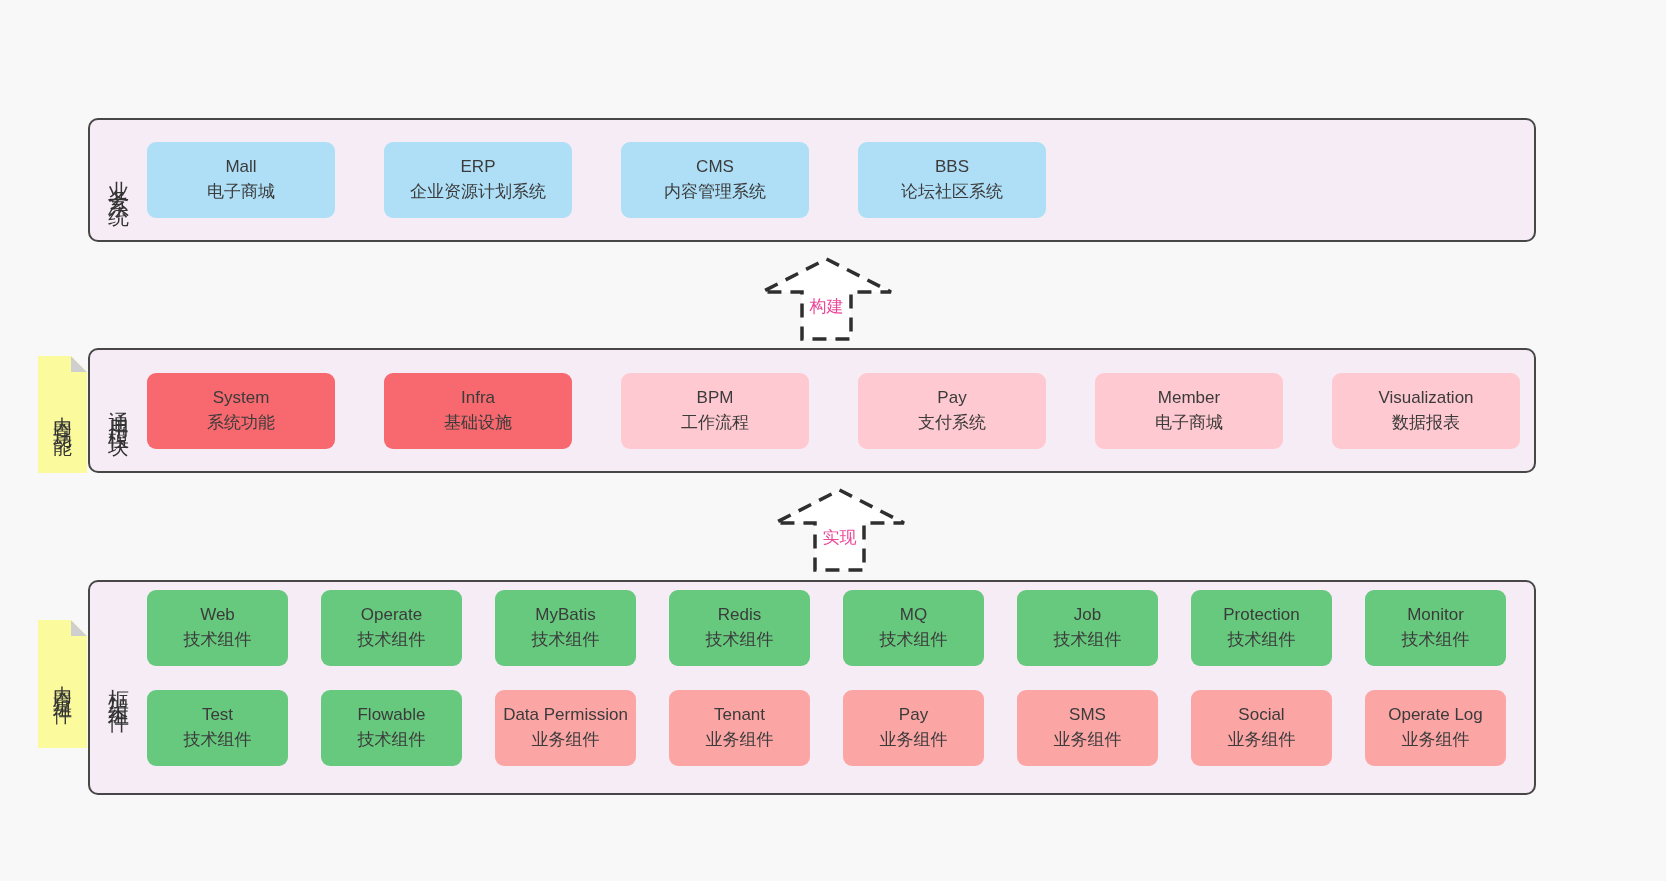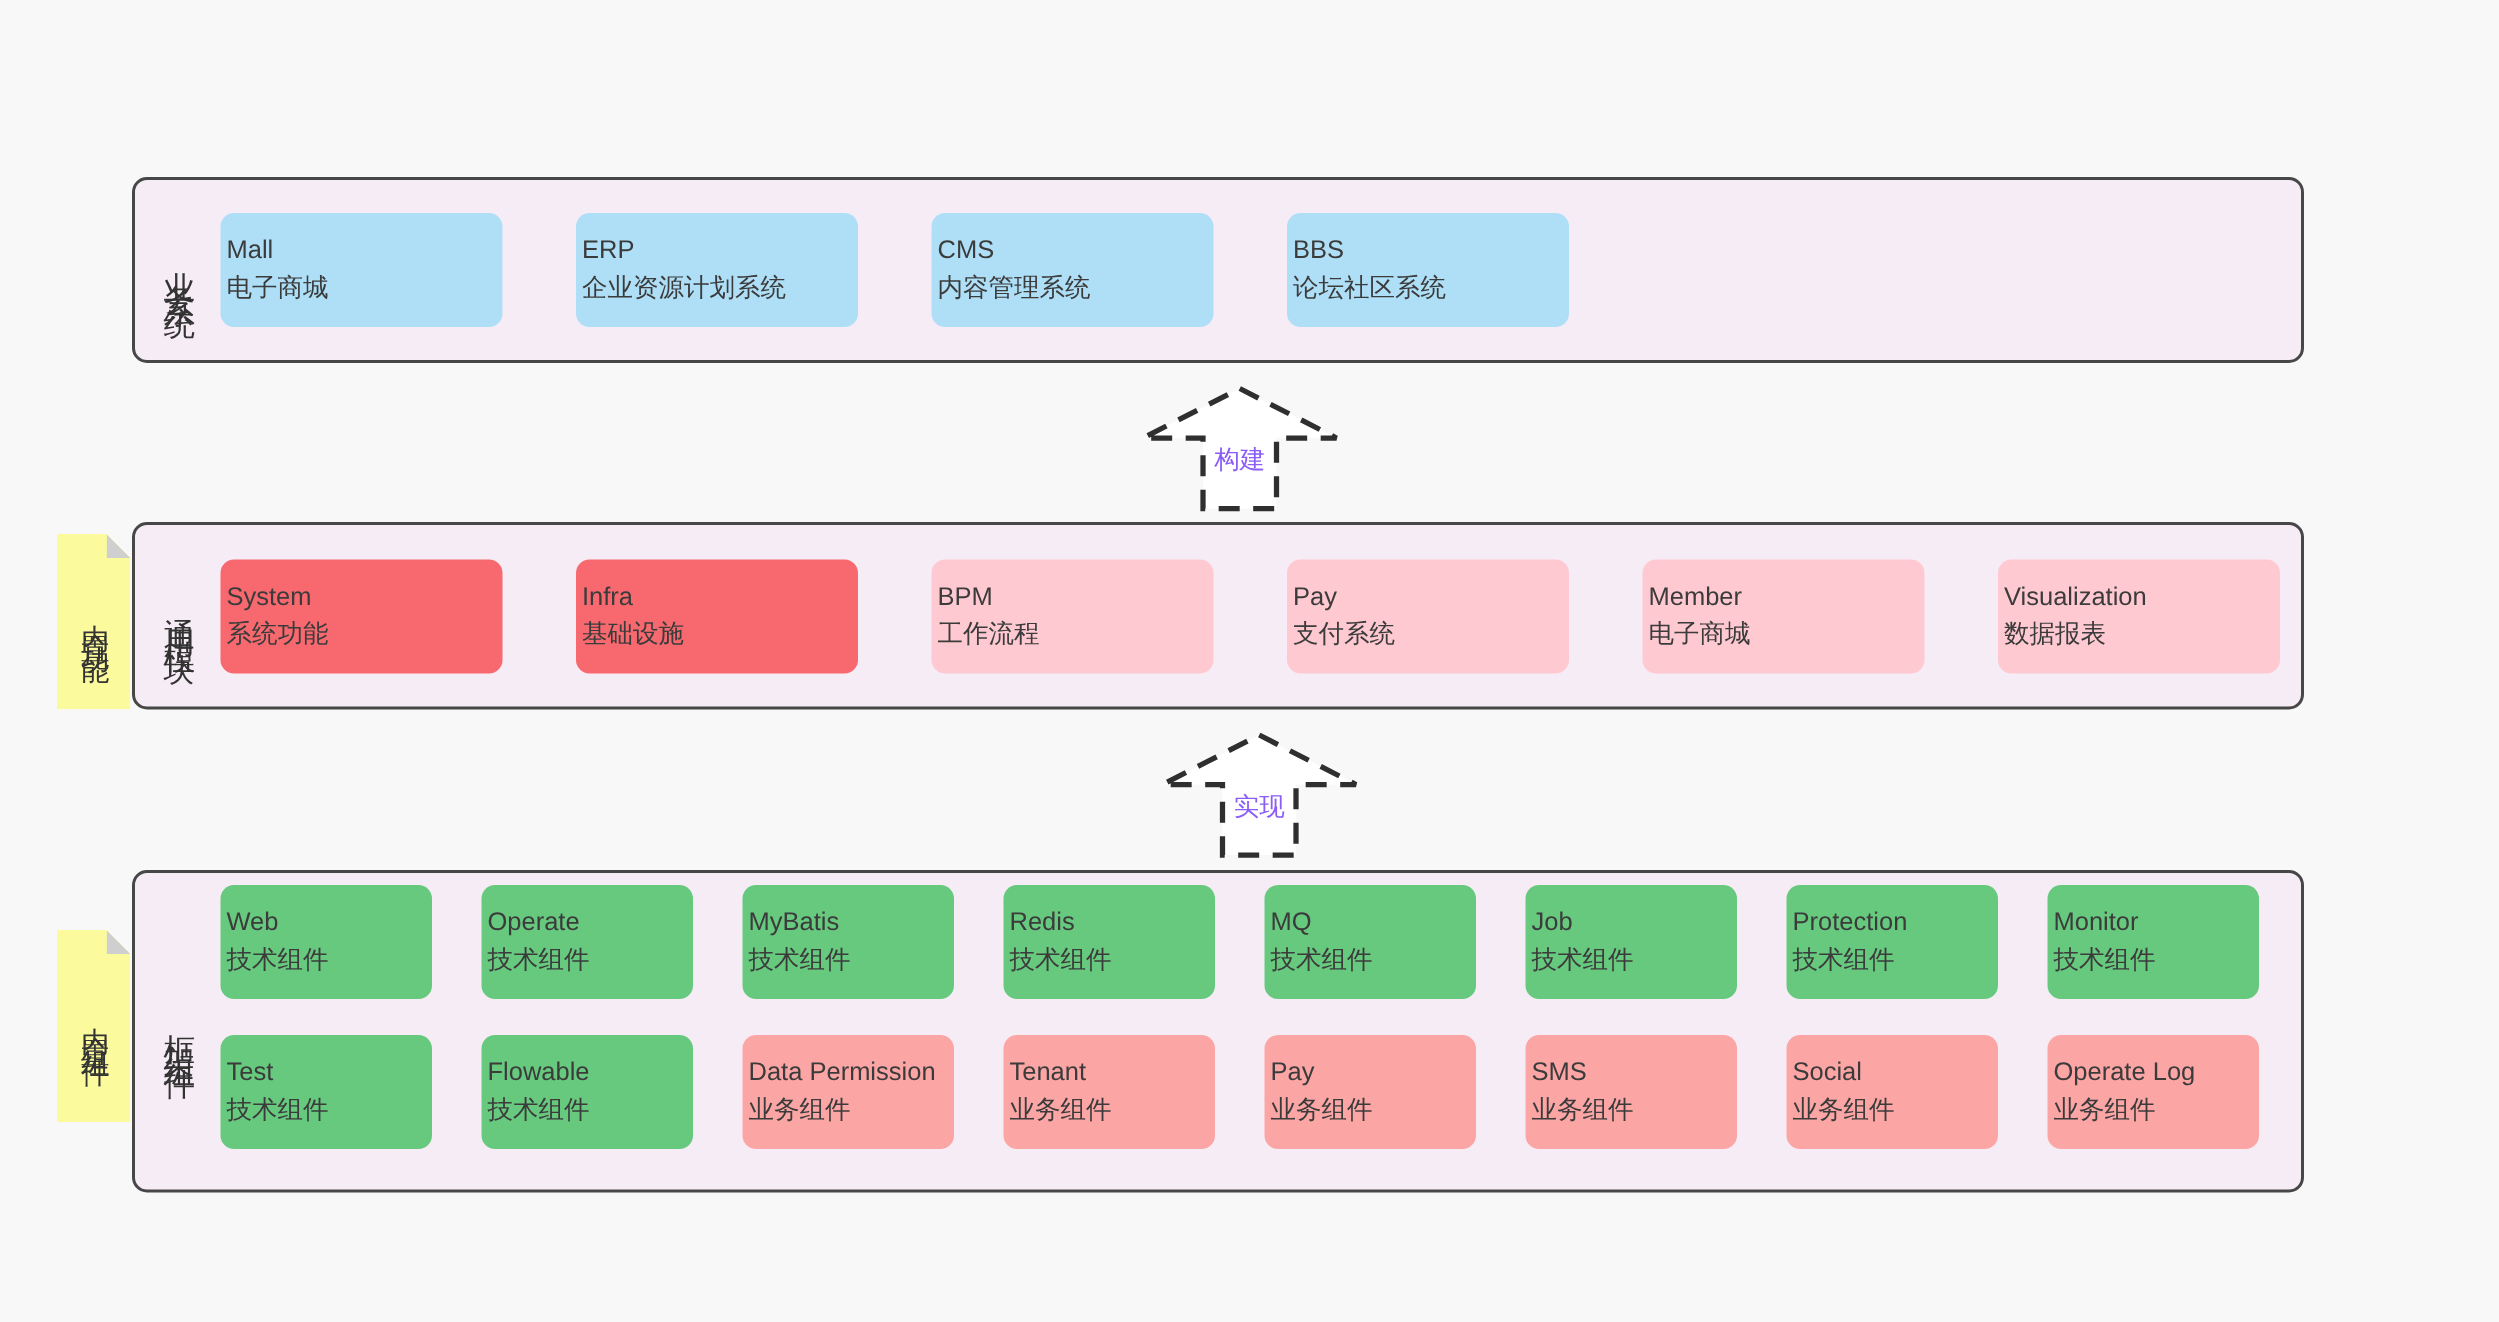--- a/index.html
+++ b/index.html
@@ -15,21 +15,21 @@
 
   .band-label { width:57px; display:flex; align-items:center; justify-content:center;
                 writing-mode:vertical-rl; text-orientation:upright;
                 font-size:21px; letter-spacing:8px; color:#333; }
 
   .boxes { flex:1; display:flex; align-items:center; gap:49px; }
   .band-3 .band-body { flex:1; display:flex; flex-direction:column; padding-top:8px; gap:24px; }
   .brow { display:flex; gap:33px; }
 
   .bx { height:76px; border-radius:9px; display:flex; flex-direction:column;
-        align-items:flex-start; justify-content:center; text-align:center;
+        align-items:center; justify-content:center; text-align:center;
         font-size:17px; line-height:1.45; padding:2px 4px; }
   .w188 { width:188px; flex:0 0 188px; }
   .w141 { width:141px; flex:0 0 141px; }
   .blue   { background:#aedff7; }
   .red    { background:#f7696f; }
   .pink   { background:#ffc9d1; }
   .green  { background:#66c97e; }
   .lgreen { background:#fca5a5; }
 
   .sticky { position:absolute; left:38px; width:49px; background:#fbfa9c;
@@ -41,21 +41,21 @@
   .sticky-2 { top:620px; height:128px; }
   .fold { position:absolute; top:0; right:0; width:16px; height:16px;
           background:#cfcfcf; clip-path:polygon(0 0, 100% 100%, 0 100%); }
 
   .arrow { position:absolute; width:137px; height:86px; }
   .arrow-1 { left:758px; top:256px; }
   .arrow-2 { left:771px; top:487px; }
   .arrow svg { display:block; width:100%; height:100%; }
   .arrow-label { position:absolute; left:50%; top:45%; transform:translateX(-50%);
                  background:#ffffff; font-size:17px; padding:0 3px; white-space:nowrap;
-                 color:#8b5cf6;text-align:center; }
+                 color:#ec4899;text-align:center; }
 </style>
 </head>
 <body>
 
 <div class="page">
 
   <div class="band band-1">
     <div class="band-label">业务系统</div>
     <div class="boxes">
       <div class="bx w188 blue">

